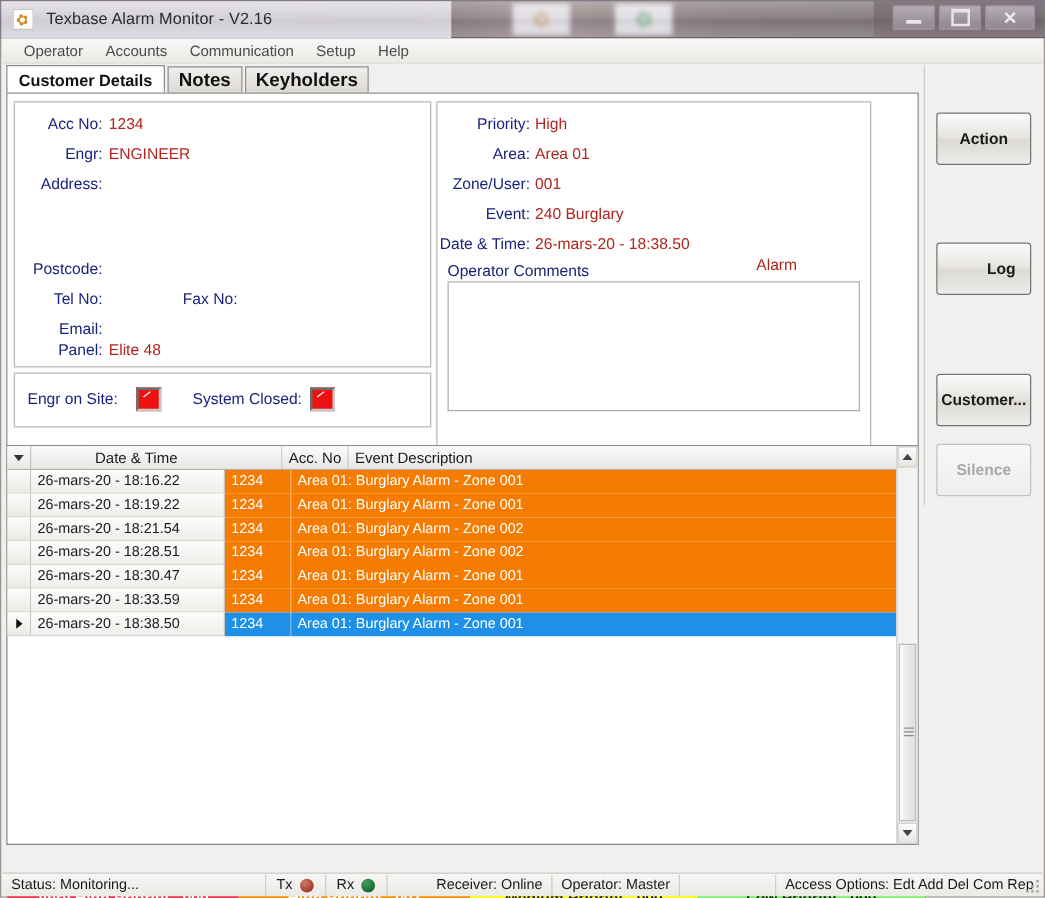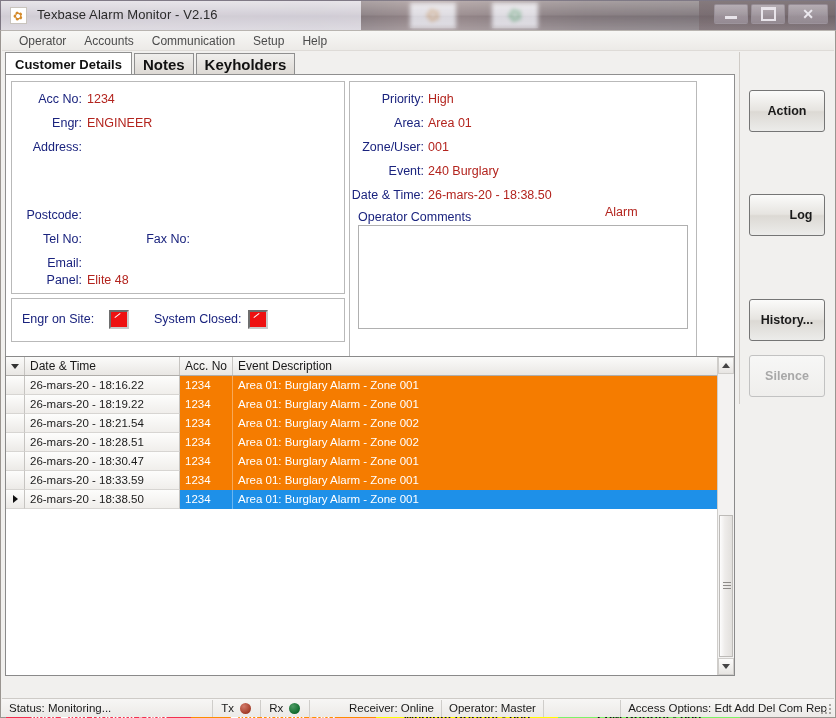--- a/index.html
+++ b/index.html
@@ -176,21 +176,21 @@
     position:absolute; left:0; top:0; width:728px; height:19px;
     background: linear-gradient(180deg,#fbfbfa 0%,#e9e7e4 100%);
     border-bottom:1px solid #b0aeab; box-sizing:border-box; display:flex;
   }
   .hcell {
     font-size:12px; color:#1a1a1a; padding:2px 0 0 5px;
     border-right:1px solid #c6c4c1; box-sizing:border-box; height:18px;
     background: linear-gradient(180deg,#fbfbfa 0%,#e9e7e4 100%);
   }
   .hcell.sel { width:19px; padding:0; display:flex; align-items:center; justify-content:center;}
-  .hcell.c1 { width:155px; }
+  .hcell.c1 { width:155px;margin-left:46px; }
   .hcell.c2 { width:53px; }
   .hcell.c3 { flex:1; border-right:none; }
   .tri-down { width:0;height:0;border-left:4px solid transparent;border-right:4px solid transparent;border-top:5px solid #333; }
   .tri-right { width:0;height:0;border-top:4px solid transparent;border-bottom:4px solid transparent;border-left:5px solid #111; }
 
   .grid-rows { position:absolute; left:0; top:19px; width:711px; }
   .row { display:flex; height:19px; box-sizing:border-box; }
   .cell { font-size:11.5px; box-sizing:border-box; padding:3px 0 0 5px; height:19px; overflow:hidden; white-space:nowrap;}
   .cell.sel { width:19px; padding:0; display:flex; align-items:center; justify-content:center;
               background:linear-gradient(180deg,#fdfdfc,#eceae7); border-right:1px solid #c6c4c1; border-bottom:1px solid #d7d5d2;}
@@ -360,21 +360,21 @@
 
         <div class="fld lbl" style="left:8px; top:128px; text-align:left;">Operator Comments</div>
         <div class="comments-box"></div>
       </div>
 
     </div>
 
     <div class="sidepanel">
       <div class="side-btn" id="btn-action">Action</div>
       <div class="side-btn" id="btn-log">Log</div>
-      <div class="side-btn" id="btn-history">History...</div>
+      <div class="side-btn" id="btn-history">Customer...</div>
       <div class="side-btn disabled" id="btn-silence">Silence</div>
     </div>
 
     <div class="grid">
 
       <div class="grid-head">
         <div class="hcell sel">
           <i class="tri-down"></i>
         </div>
         <div class="hcell c1">Date &amp; Time</div>

